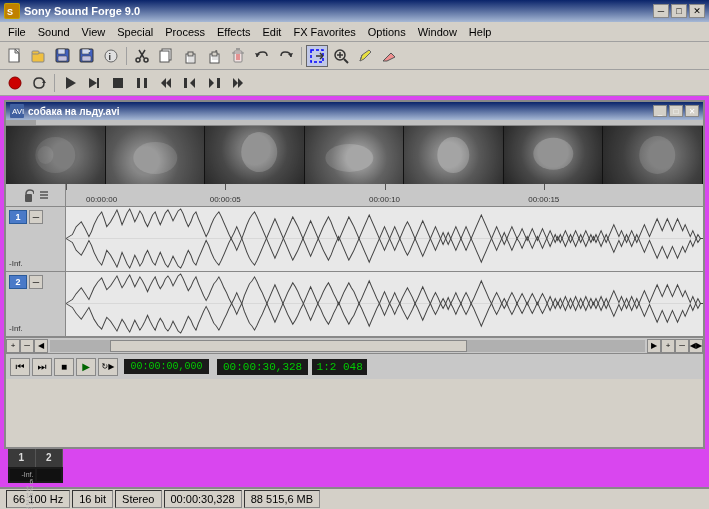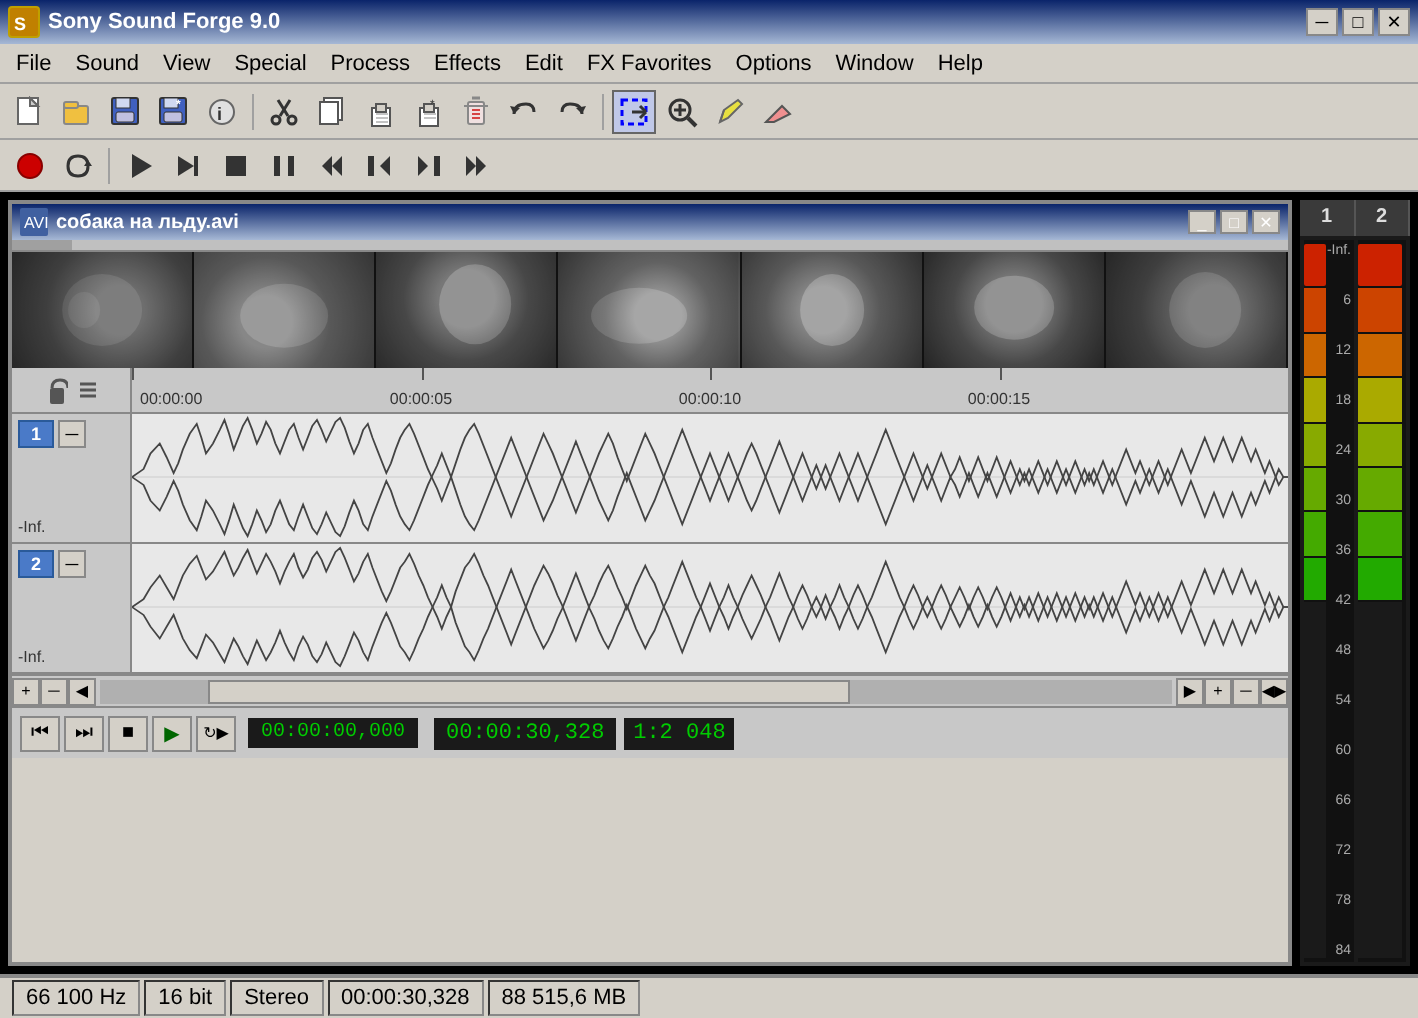--- a/index.html
+++ b/index.html
@@ -103,23 +103,23 @@
     .tb-sep {
       width: 1px;
       height: 18px;
       background: #a0a0a0;
       margin: 0 2px;
     }
 
     
     .main-area {
       display: flex;
-      flex-direction: row;
+      flex-direction: column;
       height: calc(509px - 22px - 20px - 28px - 26px - 22px);
-      background: #000000;
+      background: #d946ef;
       padding: 4px;
     }
 
     
     .vu-meter {
       width: 55px;
       min-width: 55px;
       background: #2a2a2a;
       margin-left: 4px;
       display: flex;
@@ -686,21 +686,21 @@
           </svg>
         <svg width="12" height="14">
             <line x1="2" y1="4" x2="10" y2="4" stroke="#555" stroke-width="1.5"></line>
             <line x1="2" y1="7" x2="10" y2="7" stroke="#555" stroke-width="1.5"></line>
             <line x1="2" y1="10" x2="10" y2="10" stroke="#555" stroke-width="1.5"></line>
           </svg>
       </div>
 
       <div style="flex:1; height:22px; background:#c8c8c8; position:relative; overflow:hidden;">
         <div style="position:absolute; left:0; top:0; right:0; bottom:0; display:flex; align-items:flex-end; padding-bottom:2px;">
-          <span style="position:absolute; left:4px; font-size:8px; color:#333;">00:00:00</span>
+          <span style="position:absolute; left:20px; font-size:8px; color:#333;">00:00:00</span>
           <div style="position:absolute; left:0; top:0; width:1px; height:6px; background:#555;"></div>
           <span style="position:absolute; left:25%; font-size:8px; color:#333; transform:translateX(-50%);">00:00:05</span>
           <div style="position:absolute; left:25%; top:0; width:1px; height:6px; background:#555;"></div>
           <span style="position:absolute; left:50%; font-size:8px; color:#333; transform:translateX(-50%);">00:00:10</span>
           <div style="position:absolute; left:50%; top:0; width:1px; height:6px; background:#555;"></div>
           <span style="position:absolute; left:75%; font-size:8px; color:#333; transform:translateX(-50%);">00:00:15</span>
           <div style="position:absolute; left:75%; top:0; width:1px; height:6px; background:#555;"></div>
         </div>
       </div>
     </div>

